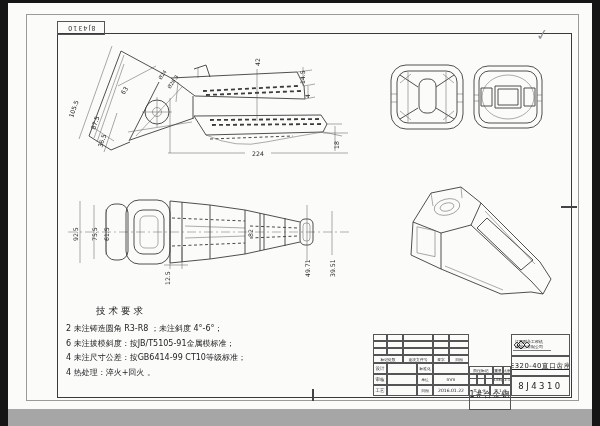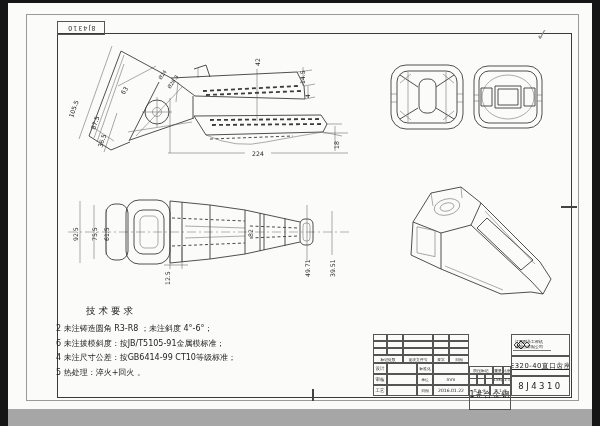--- a/index.html
+++ b/index.html
@@ -9,21 +9,21 @@
   #paper{left:8px;top:3px;width:584px;height:406px;background:#fbfbfa;}
   #bottom-strip{left:8px;top:409px;width:584px;height:17px;background:#a6a6a6;}
   #outer-border{left:26px;top:14px;width:551px;height:385px;border:1px solid #9a9a9a;}
   #inner-frame{left:57px;top:33px;width:513px;height:363px;border:1.5px solid #3a3a3a;}
   #dwgno-box{left:57px;top:21px;width:46px;height:12px;border:1px solid #555;
              display:flex;align-items:center;justify-content:center;}
   #dwgno-box span{transform:rotate(180deg);font-size:6.5px;letter-spacing:1px;color:#333;}
   #check{left:536px;top:26px;font-size:15px;color:#8f8f8f;transform:rotate(-8deg);}
   .cmark{background:#444;}
   
-  #tech{left:56px;top:305px;width:250px;}
+  #tech{left:66px;top:305px;width:250px;}
   #tech .t-title{font-size:9.5px;letter-spacing:3px;margin:0 0 4px 30px;color:#222;}
   #tech .t-line{font-size:8px;line-height:14.5px;white-space:nowrap;color:#222;}
   
   #tb{left:373px;top:334px;width:197px;height:62px;}
   .cell{position:absolute;border:0.5px solid #555;box-sizing:border-box;
         display:flex;align-items:center;justify-content:center;overflow:hidden;
         font-size:4.5px;color:#222;white-space:nowrap;}
   .cell.sm{font-size:3.8px;}
   #tb .mat{font-size:8px;letter-spacing:1px;margin-top:44px;}
   #tb .pname{font-size:6.8px;letter-spacing:0.5px;text-decoration:underline;}
@@ -178,21 +178,21 @@
     <path class="ln" d="M92,50 L136,92 L148,82 L102,40 Z"></path>
     <path class="tn" d="M100,33 L150,86 M60,88 L118,112"></path>
     <path class="tn" d="M46,15 L48,28 M76,9 L77,20"></path>
   </svg>
 
   <div class="abs" id="tech">
     <div class="t-title">技术要求</div>
     <div class="t-line">2  未注铸造圆角 R3-R8 ；未注斜度 4°-6°；</div>
     <div class="t-line">6  未注拔模斜度：按JB/T5105-91金属模标准；</div>
     <div class="t-line">4  未注尺寸公差：按GB6414-99 CT10等级标准；</div>
-    <div class="t-line">5  热处理：淬火+回火 。</div>
+    <div class="t-line">4  热处理：淬火+回火 。</div>
   </div>
 
   <div class="abs" id="tb">
 
     <div class="cell" style="left:0;top:0;width:14px;height:7px"></div>
     <div class="cell" style="left:14px;top:0;width:16px;height:7px"></div>
     <div class="cell" style="left:30px;top:0;width:30px;height:7px"></div>
     <div class="cell" style="left:60px;top:0;width:16px;height:7px"></div>
     <div class="cell" style="left:76px;top:0;width:20px;height:7px"></div>
     <div class="cell" style="left:0;top:7px;width:14px;height:7px"></div>

